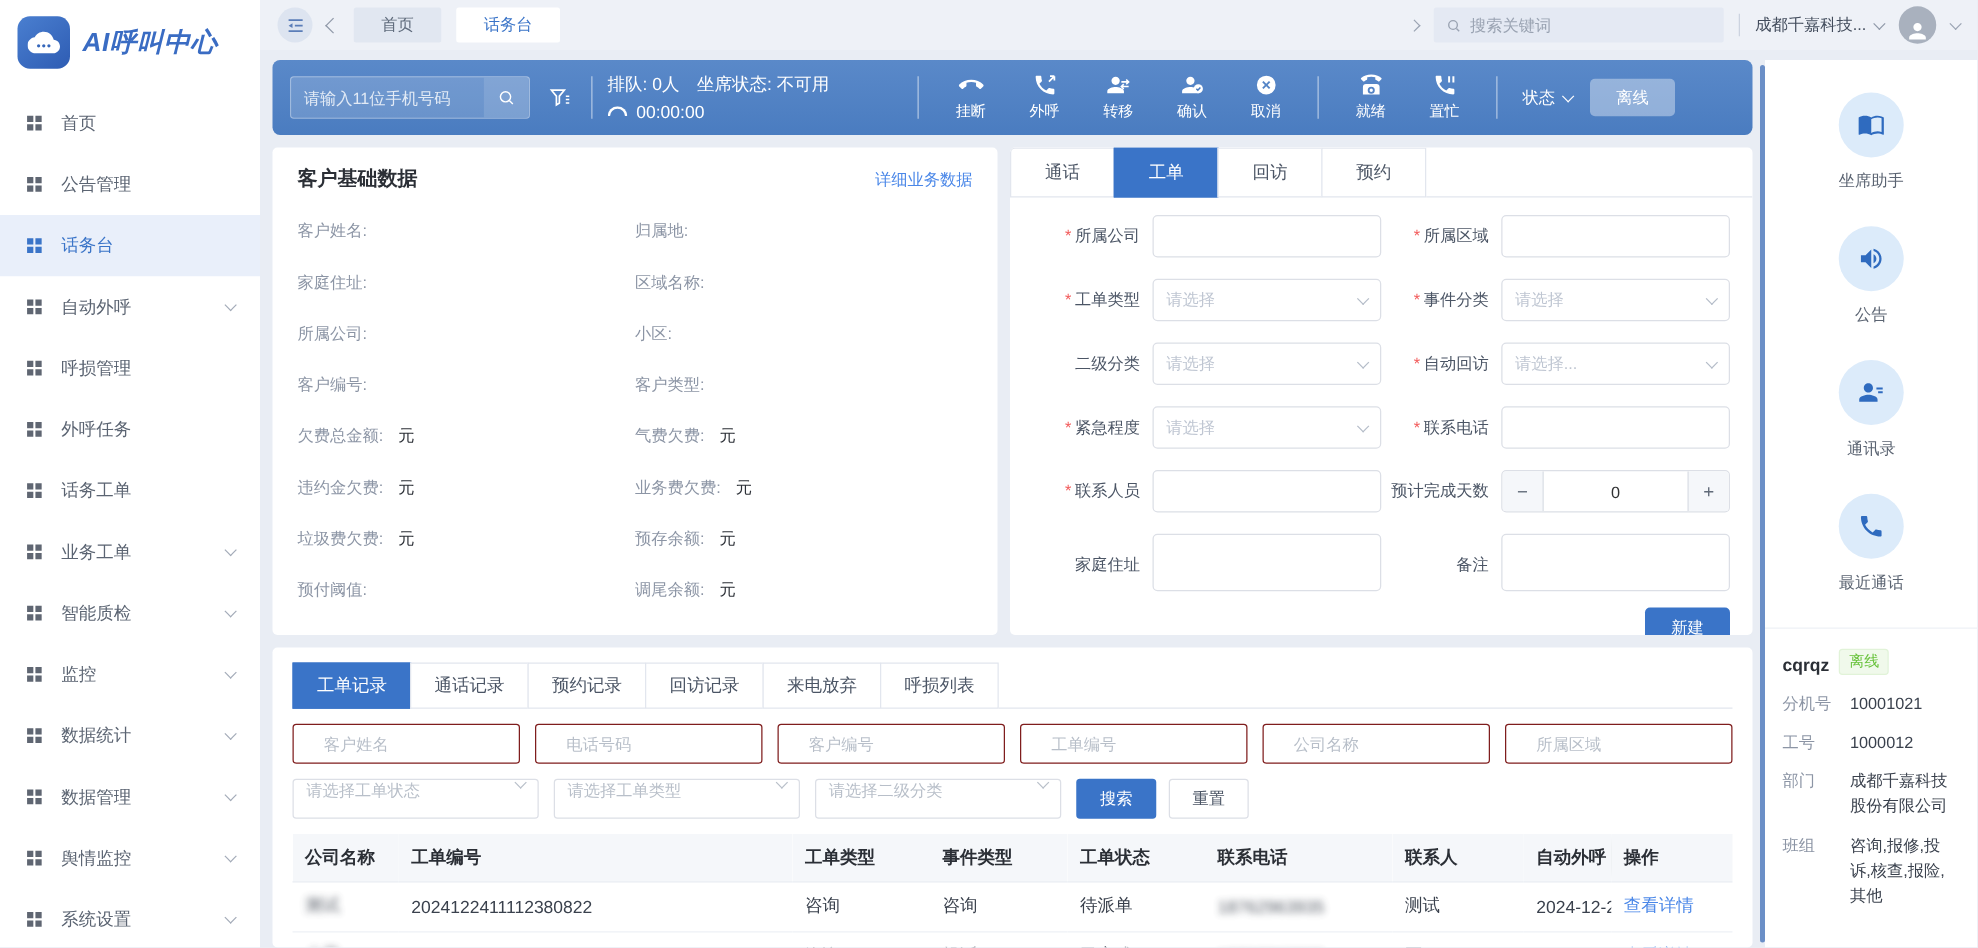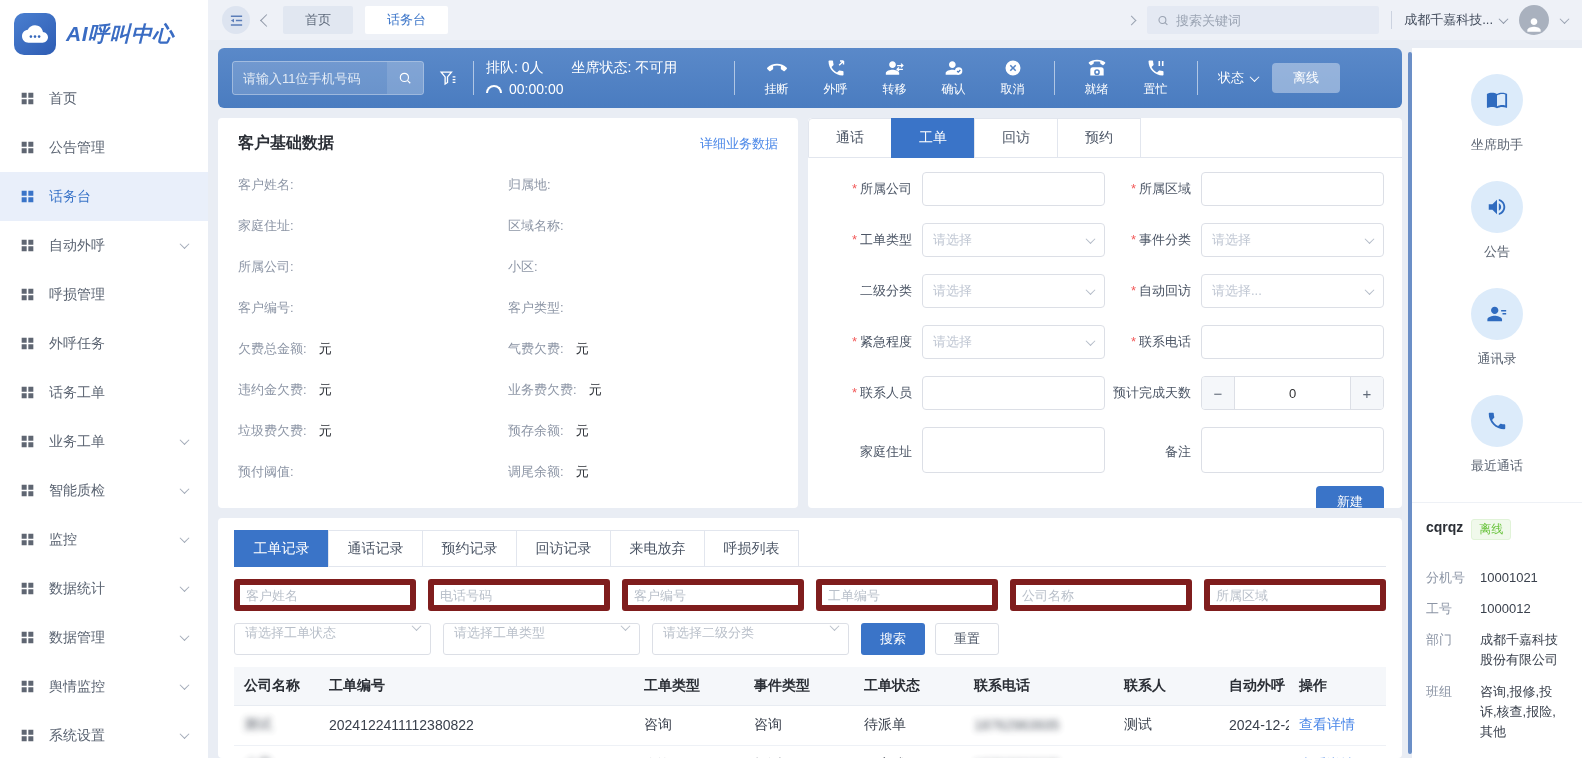--- a/index.html
+++ b/index.html
@@ -47,21 +47,21 @@
 
   
   .calltb{height:60px;flex:0 0 60px;border-radius:6px;background:linear-gradient(180deg,#5a89c9,#4a7cc0);display:flex;align-items:center;padding:0 14px;color:#fff}
   .phone-box{display:flex;width:192px;height:34px;border:1px solid rgba(255,255,255,.45);border-radius:3px;overflow:hidden;flex:0 0 auto}
   .phone-box input{flex:1;background:rgba(255,255,255,.16);border:none;outline:none;color:#fff;padding:0 10px;font-size:13px;min-width:0}
   .phone-box input::placeholder{color:rgba(255,255,255,.8)}
   .phone-search{width:36px;background:rgba(255,255,255,.26);display:flex;align-items:center;justify-content:center;border:none;cursor:pointer;color:#fff}
   .funnel{margin:0 4px 0 14px;cursor:pointer}
   .ct-div{width:1px;height:34px;background:rgba(255,255,255,.55);margin:0 12px;flex:0 0 1px}
   .ct-status{display:flex;flex-direction:column;justify-content:center;gap:4px;font-size:14px;min-width:236px}
-  .ct-status-line{display:flex;gap:28px;white-space:nowrap}
+  .ct-status-line{display:flex;gap:14px;white-space:nowrap}
   .ct-timer{display:flex;align-items:center;gap:7px;font-size:14px}
   .handset{width:16px;height:8px;border:2.5px solid #fff;border-bottom:none;border-radius:9px 9px 0 0}
   .ct-actions{display:flex;align-items:center}
   .ct-btn{width:59px;display:flex;flex-direction:column;align-items:center;gap:3px;background:none;border:none;color:#fff;font-size:12px;cursor:pointer;padding:0}
   .ct-btn svg{width:20px;height:20px;fill:#fff}
   .status-dd{display:flex;align-items:center;gap:7px;font-size:13px;margin:0 14px 0 8px;cursor:pointer;white-space:nowrap}
   .offline-btn{width:68px;height:30px;border:none;border-radius:4px;background:rgba(255,255,255,.38);color:#fff;font-size:13px;cursor:pointer;flex:0 0 auto}
 
   
   .panels{display:flex;gap:10px;flex:0 0 390px;min-height:0}
@@ -101,21 +101,21 @@
   .btn-primary{background:#3a74c8;color:#fff;border:none;border-radius:4px;height:32px;padding:0 21px;font-size:13px;cursor:pointer}
 
   
   .records{flex:1;padding:12px 16px;display:flex;flex-direction:column;overflow:hidden;min-height:0}
   .rec-tabs{display:flex}
   .rec-tabs::after{content:"";flex:1;border-bottom:1px solid #e2e6ee}
   .rec-tab{min-width:95px;height:37px;display:flex;align-items:center;justify-content:center;font-size:14px;color:#4b5565;border:1px solid #e2e6ee;margin-left:-1px;background:#fff;cursor:pointer;padding:0 14px}
   .rec-tab:first-child{margin-left:0}
   .rec-tab.active{background:#3a74c8;color:#fff;border-color:#3a74c8}
   .filters{display:flex;gap:12px;margin-top:12px}
-  .flt{flex:1;height:32px;border:6px solid #7f1d1d;border-radius:3px;padding:0 6px;font-size:13px;color:#3a414d;outline:none;min-width:0}
+  .flt{flex:1;height:32px;border:1px solid #7f1d1d;border-radius:3px;padding:0 24px;font-size:13px;color:#3a414d;outline:none;min-width:0}
   .flt::placeholder{color:#b8bfc9}
   .flt-select{flex:1;height:32px;border:1px solid #dcdfe6;border-radius:3px;display:flex;align-items:flex-start;justify-content:space-between;padding:0 10px;color:#b8bfc9;cursor:pointer;background:#fff;min-width:0}
   .flt-actions{flex:3;display:flex;gap:10px;align-items:center}
   .btn-search{background:#3a74c8;color:#fff;border:none;width:64px;height:32px;border-radius:3px;font-size:13px;cursor:pointer}
   .btn-reset{background:#fff;border:1px solid #dcdfe6;color:#4b5565;width:64px;height:32px;border-radius:3px;font-size:13px;cursor:pointer}
   .tbl{margin-top:12px;width:100%;border-collapse:collapse;table-layout:fixed;font-size:14px}
   .tbl th{background:#f5f7fa;height:38px;text-align:left;padding:0 10px;color:#2b2f36;font-weight:bold;border-bottom:1px solid #e8ecf2;white-space:nowrap;overflow:hidden}
   .tbl td{height:40px;padding:0 10px;border-bottom:1px solid #eef1f6;color:#3a414d;white-space:nowrap;overflow:hidden}
   .col-action{box-shadow:-8px 0 8px -6px rgba(60,70,90,.25)}
   .link{color:#4a87e8;cursor:pointer}
@@ -124,21 +124,21 @@
   
   .vscroll{position:absolute;left:1408px;top:52px;bottom:4px;width:4px;border-radius:2px;background:#6b8fc7;z-index:4;cursor:grab}
 
   
   .rp{position:absolute;right:0;top:48px;bottom:0;width:170px;background:#fff;display:flex;flex-direction:column;align-items:center;padding-top:26px;z-index:2}
   .tool{display:flex;flex-direction:column;align-items:center;gap:10px;margin-bottom:27px;cursor:pointer}
   .tool-circle{width:52px;height:52px;border-radius:50%;background:#dcebfa;display:flex;align-items:center;justify-content:center}
   .tool-circle svg{width:22px;height:22px;fill:#2f6bbf;color:#2f6bbf}
   .tool-label{font-size:13px;color:#5b6472}
   .agent{width:100%;border-top:1px solid #eef1f6;padding:16px 14px 0;font-size:13px}
-  .agent-head{display:flex;align-items:flex-start;gap:8px;margin-bottom:28px}
+  .agent-head{display:flex;align-items:flex-end;gap:8px;margin-bottom:13px}
   .agent-name{font-weight:bold;font-size:14px;color:#2b2f36}
   .badge-offline{background:#f0f9eb;color:#67c23a;border:1px solid #e1f3d8;border-radius:3px;font-size:12px;padding:1px 7px}
   .agent-row{display:flex;gap:12px;margin-bottom:11px;line-height:1.55}
   .agent-label{color:#8c95a5;flex:0 0 42px;white-space:nowrap}
   .agent-value{color:#3a414d}
 </style>
 </head>
 <body>
 
 <aside class="lsb">

